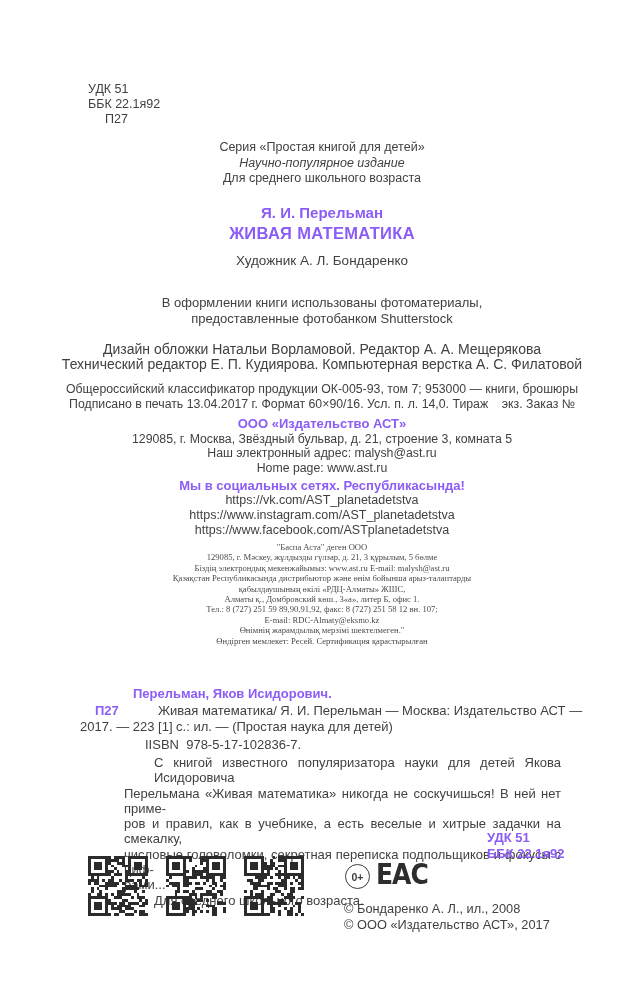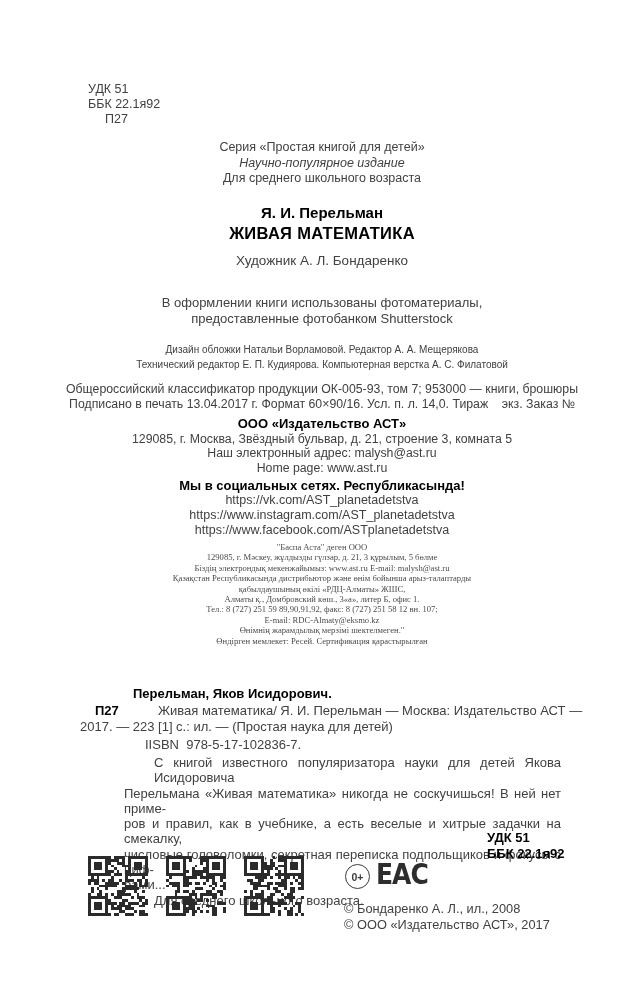--- a/index.html
+++ b/index.html
@@ -1,32 +1,32 @@
 <!DOCTYPE html>
 <html><head>
 <meta charset="utf-8">
 <style>
   html,body{margin:0;padding:0;background:#ffffff;}
   .page{position:relative;width:644px;height:1001px;background:#fff;overflow:hidden;
         font-family:"Liberation Sans",sans-serif;color:#414141;border-radius:24px;}
   .abs{position:absolute;}
   .c{position:absolute;left:0;right:0;text-align:center;}
-  .b{font-weight:bold;color:#000000;}
+  .b{font-weight:bold;color:#8b5cf6;}
   .i{font-style:italic;}
 
   #udk-top{left:88px;top:82px;font-size:12.5px;line-height:15px;}
   #udk-top .indent{padding-left:17px;}
 
   #series{top:140px;font-size:12.5px;line-height:15.5px;}
   #author{top:204px;font-size:15px;line-height:18px;}
   #title{top:224px;font-size:16.5px;line-height:19px;letter-spacing:.3px;}
   #artist{top:253px;font-size:13.5px;}
 
   #photo{top:295px;font-size:13px;line-height:15.5px;}
-  #credits{top:342px;font-size:10px;line-height:15px;}
+  #credits{top:342px;font-size:14px;line-height:15px;}
   #printinfo{top:382px;font-size:12.3px;line-height:15px;}
 
   #publisher{top:417px;font-size:12.3px;line-height:14.5px;}
   #publisher .name{font-size:13px;}
 
   #social{top:478px;font-size:12.5px;line-height:15px;}
   #social .head{font-size:13px;}
 
   #kazakh{top:542px;font-family:"Liberation Serif",serif;font-size:8.6px;line-height:10.4px;color:#4a4a4a;}
 

